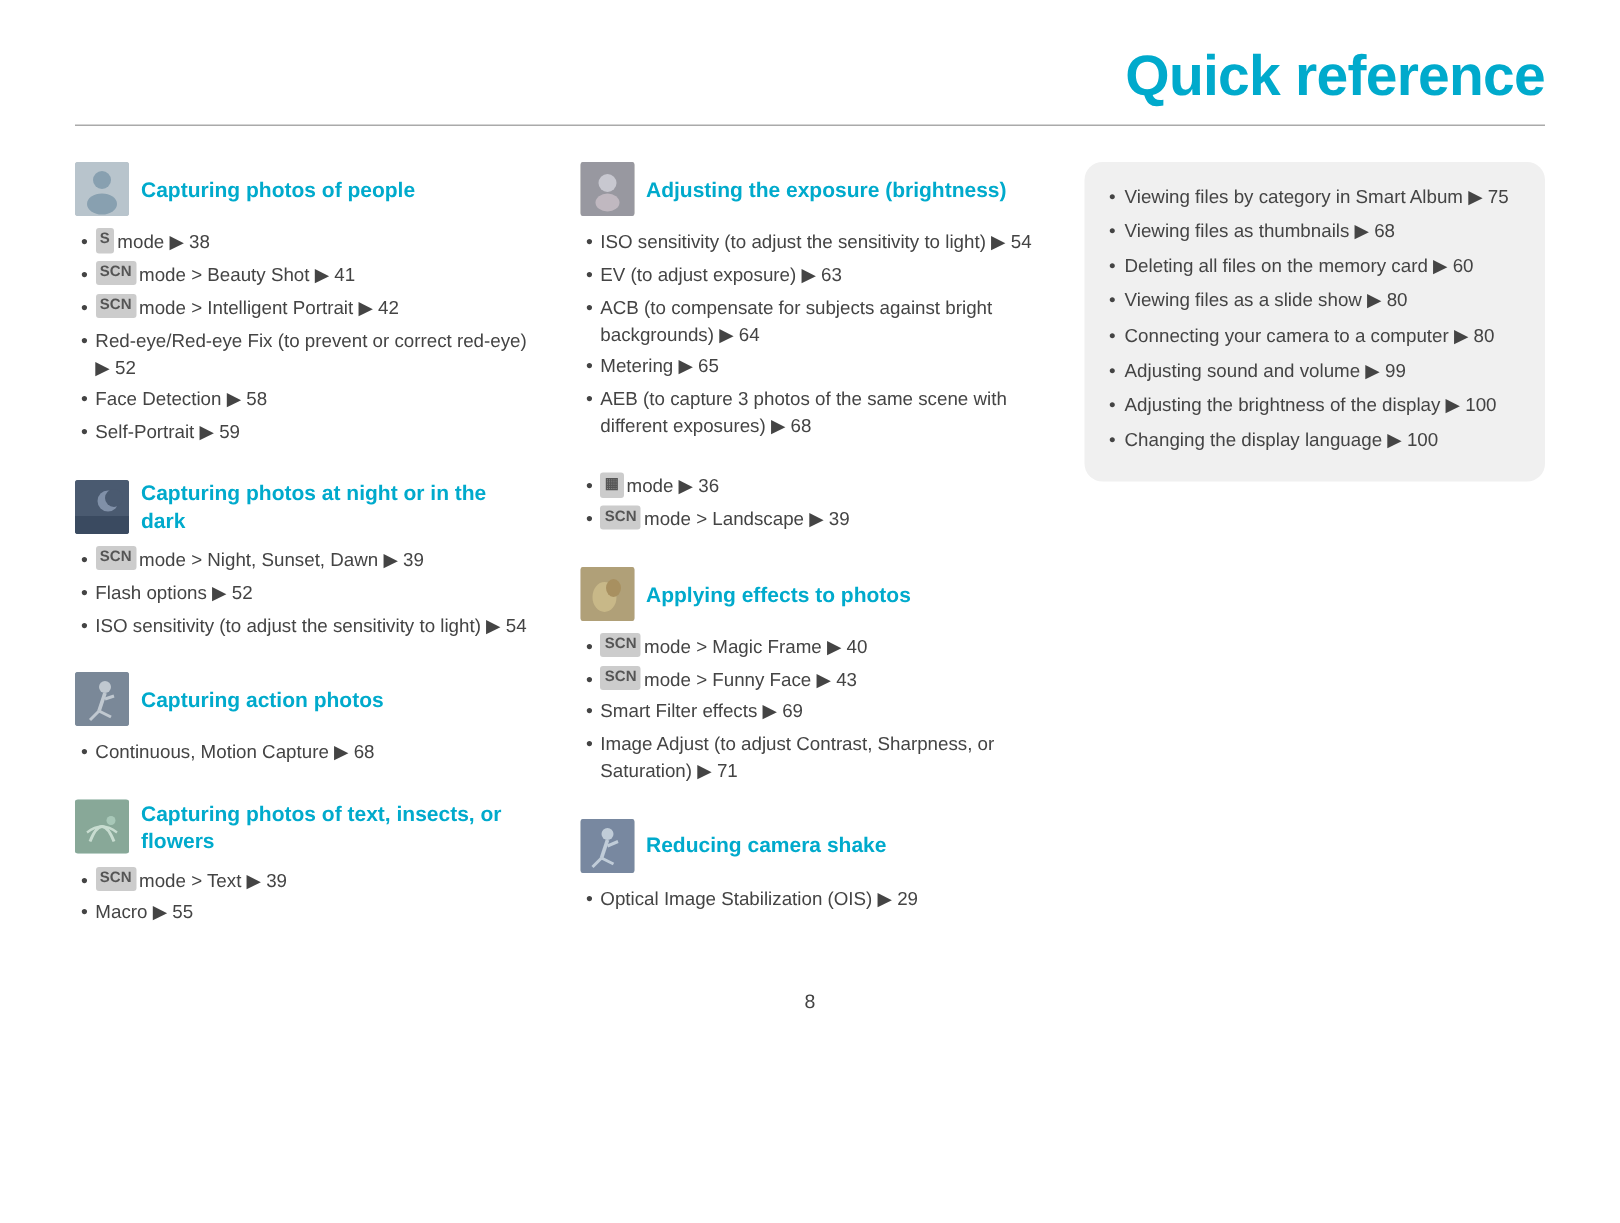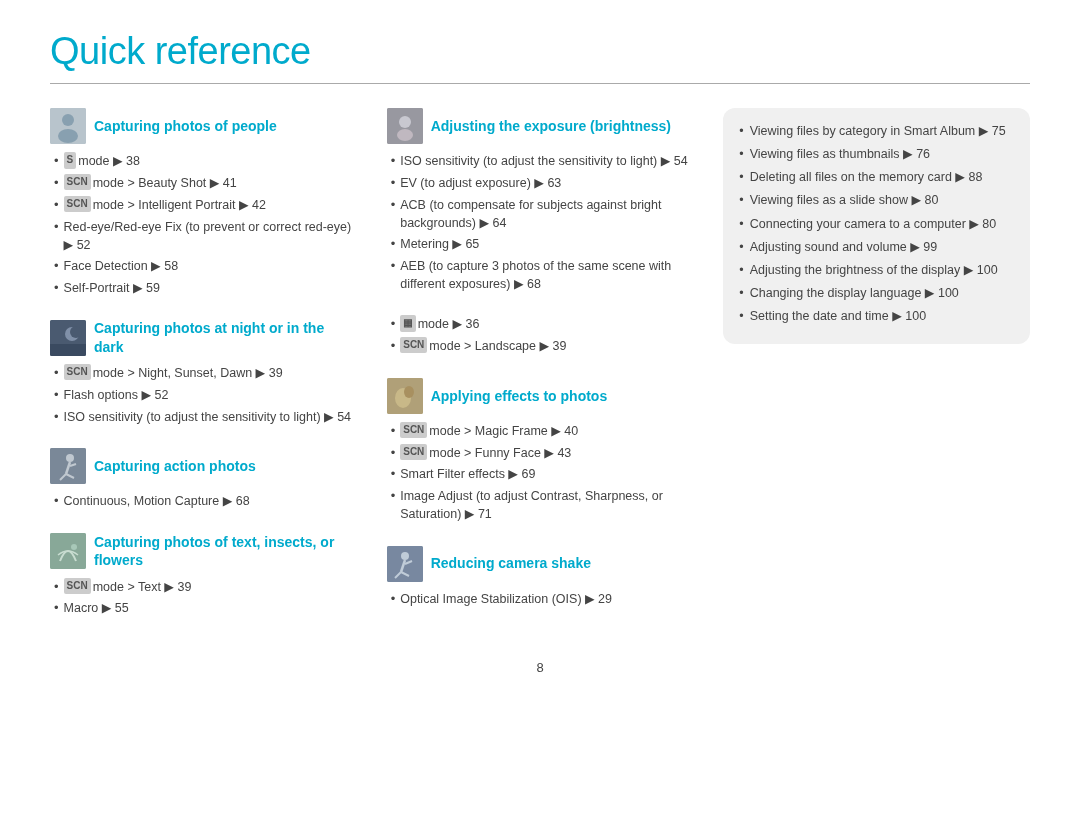--- a/index.html
+++ b/index.html
@@ -8,23 +8,24 @@
       background: #ffffff;
       width: 1080px;
       min-height: 815px;
       padding: 30px 50px 40px 50px;
       font-size: 13px;
       color: #333;
     }
     .page-title {
       color: #00aacc;
       font-size: 38px;
-      font-weight: normal;
+      font-weight: bold;
       margin-bottom: 10px;
       letter-spacing: -0.5px;
+      text-align: right;
     }
     .divider {
       border: none;
       border-top: 1px solid #aaa;
       margin-bottom: 24px;
     }
     .main-grid {
       display: grid;
       grid-template-columns: 1fr 1fr 1fr;
       gap: 16px 30px;
@@ -306,27 +307,26 @@
         <li>Optical Image Stabilization (OIS) ▶ 29</li>
       </ul>
     </div>
 
   </div>
 
   <div class="column">
     <div class="right-panel">
       <ul>
         <li>Viewing files by category in Smart Album ▶ 75</li>
-        <li>Viewing files as thumbnails ▶ 76</li>
-        <li>Deleting all files on the memory card ▶ 88</li>
+        <li>Viewing files as thumbnails ▶ 68</li>
+        <li>Deleting all files on the memory card ▶ 60</li>
         <li>Viewing files as a slide show ▶ 80</li>
         <li>Connecting your camera to a computer ▶ 80</li>
         <li>Adjusting sound and volume ▶ 99</li>
         <li>Adjusting the brightness of the display ▶ 100</li>
         <li>Changing the display language ▶ 100</li>
-        <li>Setting the date and time ▶ 100</li>
       </ul>
     </div>
   </div>
 
 </div>
 
 <div class="page-number">8</div>
 
 </body></html>

